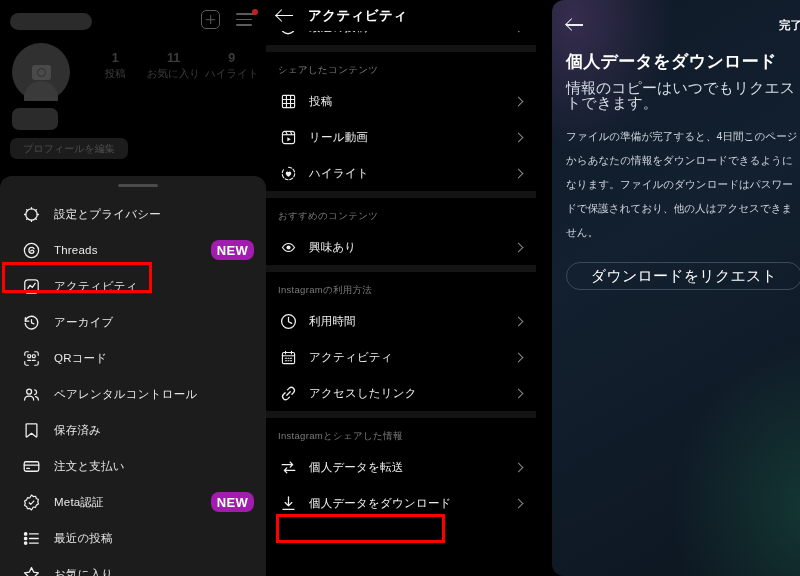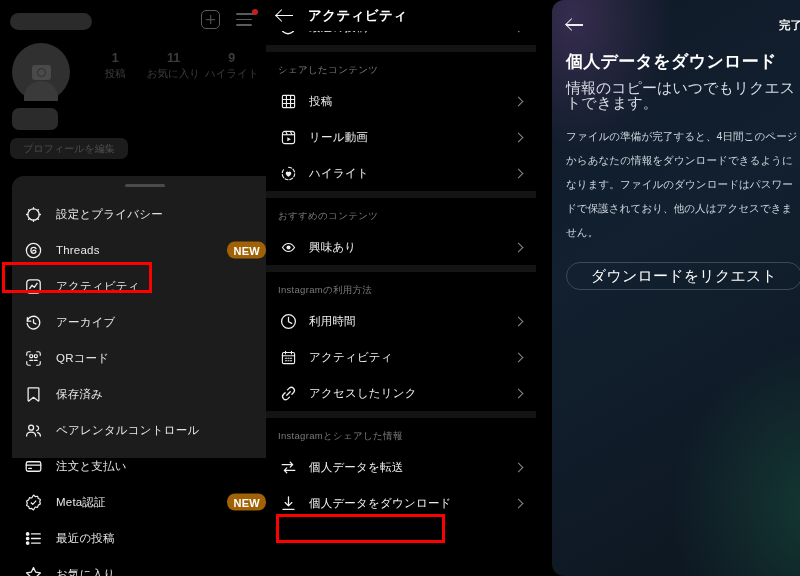--- a/index.html
+++ b/index.html
@@ -73,36 +73,37 @@
   .stat-num { color: #3d3d3d; font-size: 12.5px; font-weight: bold; line-height: 16px; }
   .stat-lbl { color: #3d3d3d; font-size: 10.5px; line-height: 15px; }
   .profile-buttons { position: absolute; left: 10px; top: 138px; display: flex; }
   .pbtn {
     width: 118px; height: 21px; border-radius: 7px; background: #1c1c1c;
     color: #4e4e4e; font-size: 10px; display: flex; align-items: center; justify-content: center;
   }
 
   
   .menu-sheet {
-    position: absolute; left: 12px; top: 176px; width: 266px; height: 282px;
+    position: absolute; left: 0; top: 176px; width: 266px; height: 400px;
     background: #1c1c1d; border-radius: 12px 12px 0 0;
     padding-top: 0;
+    padding-left: 10px;
   }
   .grabber { width: 40px; height: 3px; border-radius: 2px; background: #4a4a4a; margin: 8px auto 9px; }
   .menu-item {
     position: relative; display: flex; align-items: center;
     height: 36px; padding: 0 12px 0 10px;
   }
   .menu-ico { width: 22px; height: 22px; flex: 0 0 22px; margin-right: 12px;
      display:flex; align-items:center; justify-content:center; }
   .menu-ico svg { display: block; }
   .menu-label { color: #e9e9ea; font-size: 11.5px; letter-spacing: 0.2px; }
   .badge-new {
     position: absolute; right: 12px; top: 50%; transform: translateY(-50%);
-    background: #a16207; color: #fff; font-size: 11px; font-weight: bold;
+    background: #a21caf; color: #fff; font-size: 13px; font-weight: bold;
     border-radius: 8px; padding: 2.5px 6px; letter-spacing: .3px;
   }
   .hl-box {
     position: absolute; border: 3.5px solid #fd0000; pointer-events: none; z-index: 30;
   }
   #hl-activity { left: 2px; top: 262px; width: 150px; height: 31px; }
 
   
   .mid-panel {
     position: relative; width: 270px; height: 576px; flex: 0 0 270px;
@@ -257,34 +258,34 @@
                 <rect x="7.3" y="7.3" width="3.6" height="3.6" rx="1"></rect>
                 <rect x="13.1" y="7.3" width="3.6" height="3.6" rx="1"></rect>
                 <path d="M7.3 14.4h3.6M13.1 14.4h3.6"></path>
               </svg>
             </span>
             <span class="menu-label">QRコード</span>
           </div>
           <div class="menu-item">
             <span class="menu-ico">
               <svg width="19" height="19" viewBox="0 0 24 24" fill="none" stroke="#f0f0f0" stroke-width="1.6" stroke-linecap="round" stroke-linejoin="round">
-                <path d="M6 3.6h12a.8.8 0 0 1 .8.8v15.3a.5.5 0 0 1-.8.4L12 15.6l-6 4.5a.5.5 0 0 1-.8-.4V4.4a.8.8 0 0 1 .8-.8z"></path>
-              </svg>
-            </span>
-            <span class="menu-label">保存済み</span>
-          </div>
-          <div class="menu-item">
-            <span class="menu-ico">
-              <svg width="19" height="19" viewBox="0 0 24 24" fill="none" stroke="#f0f0f0" stroke-width="1.6" stroke-linecap="round" stroke-linejoin="round">
                 <circle cx="9" cy="8.4" r="3.1"></circle>
                 <path d="M3.3 19c0-3.1 2.6-5 5.7-5s5.7 1.9 5.7 5"></path>
                 <path d="M16 6.3a3 3 0 0 1 0 5.9M17.2 14.6c2.2.5 3.5 2.1 3.5 4.4"></path>
               </svg>
             </span>
             <span class="menu-label">ペアレンタルコントロール</span>
+          </div>
+          <div class="menu-item">
+            <span class="menu-ico">
+              <svg width="19" height="19" viewBox="0 0 24 24" fill="none" stroke="#f0f0f0" stroke-width="1.6" stroke-linecap="round" stroke-linejoin="round">
+                <path d="M6 3.6h12a.8.8 0 0 1 .8.8v15.3a.5.5 0 0 1-.8.4L12 15.6l-6 4.5a.5.5 0 0 1-.8-.4V4.4a.8.8 0 0 1 .8-.8z"></path>
+              </svg>
+            </span>
+            <span class="menu-label">保存済み</span>
           </div>
           <div class="menu-item">
             <span class="menu-ico">
               <svg width="19" height="19" viewBox="0 0 24 24" fill="none" stroke="#f0f0f0" stroke-width="1.6" stroke-linecap="round">
                 <rect x="2.8" y="6" width="18.4" height="12" rx="2.2"></rect>
                 <path d="M2.8 10.2h18.4"></path>
                 <path d="M6 14.4h3.4"></path>
               </svg>
             </span>
             <span class="menu-label">注文と支払い</span>

